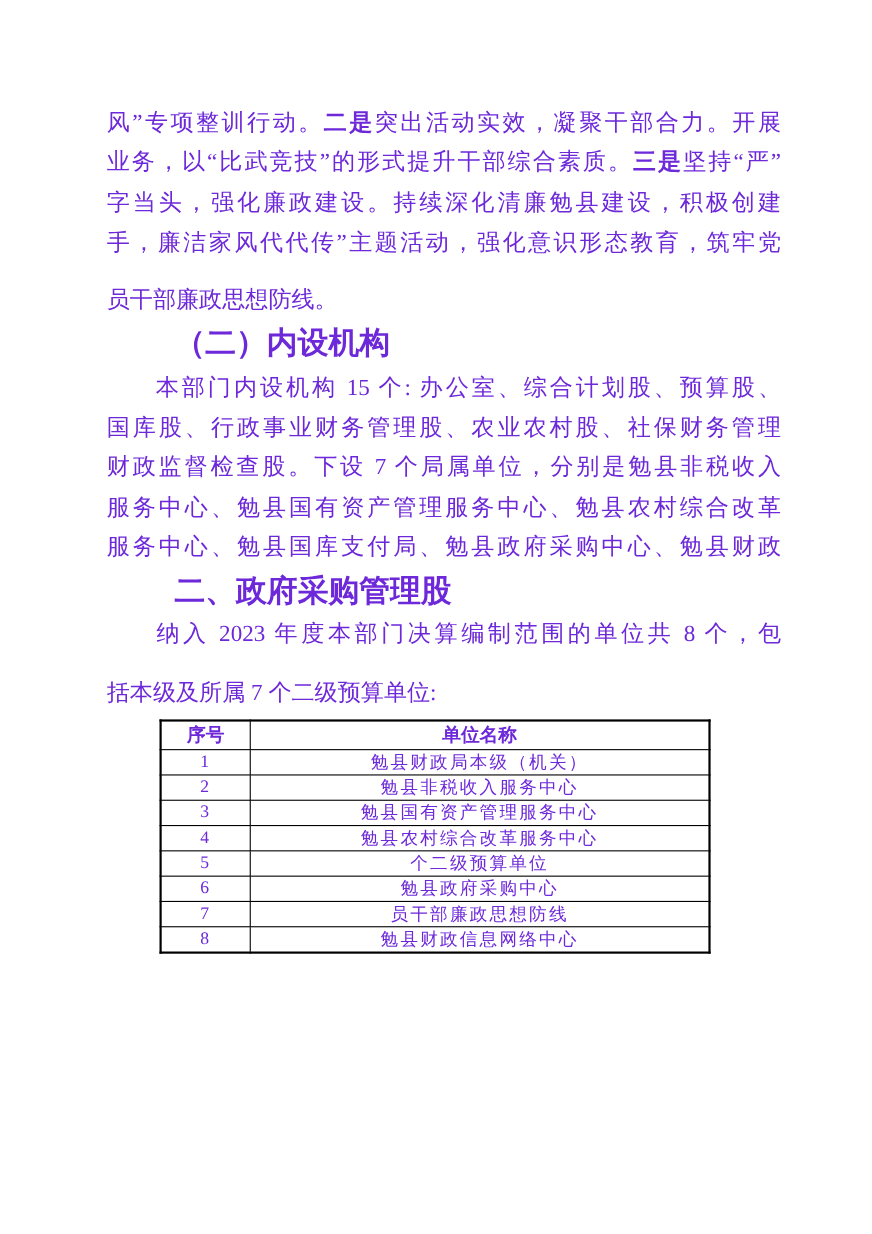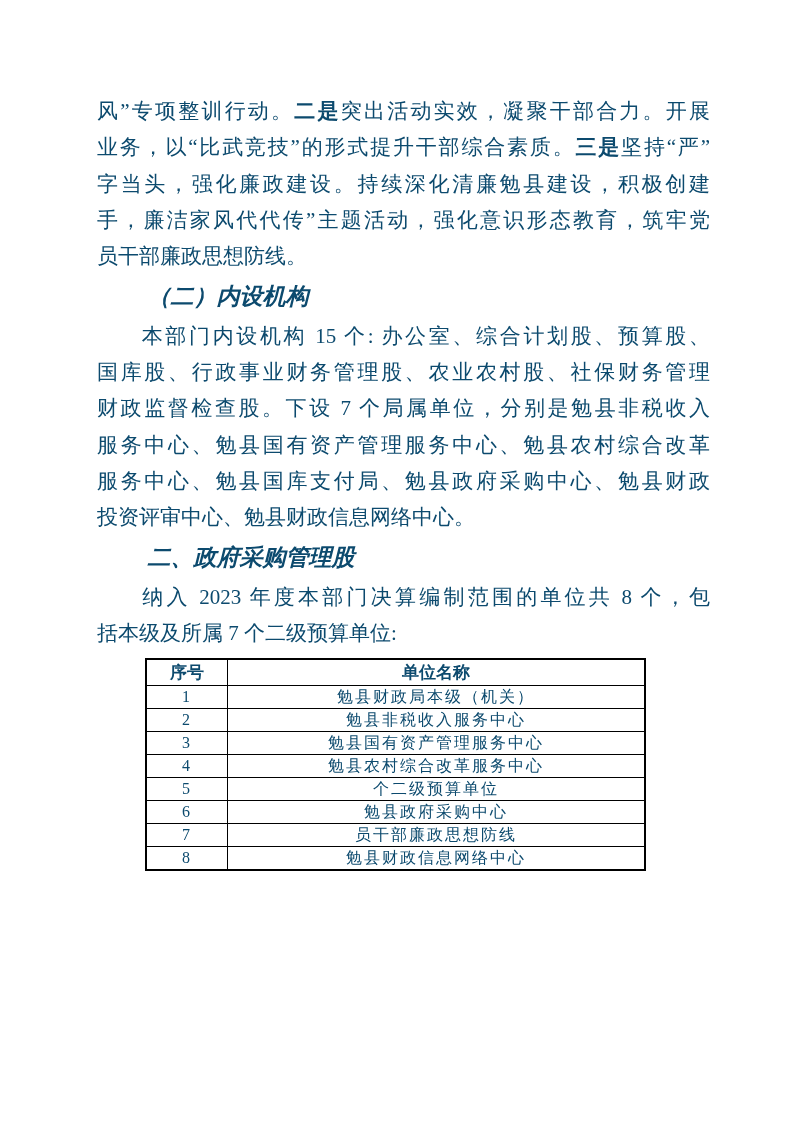--- a/index.html
+++ b/index.html
@@ -17,29 +17,28 @@
   .para{width:613px;}
   .line{
     height:36.35px;line-height:36.35px;
     font-size:21px;
     text-align:justify;
     text-align-last:justify;
     text-justify:inter-character;
     overflow:hidden;
     white-space:normal;
   }
-  .line.last{text-align-last:left;}
+  .line.last{text-align-last:left;margin-top:16px;}
   .line b{font-weight:700;}
   .ind{display:inline-block;width:42px;}
   .heading{
     height:39px;line-height:39px;
     margin:2px 0;
-    font-size:23px;font-weight:700;
+    font-size:28px;font-weight:700;
     text-indent:2.2em;
-    font-style:italic;
   }
   .heading.serif{font-family:"Liberation Serif","DejaVu Serif",serif;}
   .heading.sans{font-family:"Liberation Sans","DejaVu Sans",sans-serif;}
   table.units{
     border-collapse:collapse;
     margin:7px 4px 0 48px;
     width:501px;
     table-layout:fixed;
     border:2px solid #000000;
   }
@@ -57,40 +56,39 @@
     height:22px;
     font-family:"Liberation Serif","DejaVu Serif",serif;
     font-size:16px;
     letter-spacing:2px;
   }
   table.units .col-no{width:80px;}
 </style>
 </head>
 <body>
 
-<div class="page" style="background: rgb(255, 255, 255); color: #0c4a6e;">
+<div class="page" style="background: rgb(255, 255, 255); color: #6d28d9;">
   <div class="content">
 
     <div class="para">
         <div class="line"><span>风”专项整训行动。</span><b>二是</b><span>突出活动实效，凝聚干部合力。开展</span></div>
         <div class="line"><span>业务，以“比武竞技”的形式提升干部综合素质。</span><b>三是</b><span>坚持“严”</span></div>
         <div class="line"><span>字当头，强化廉政建设。持续深化清廉勉县建设，积极创建</span></div>
         <div class="line"><span>手，廉洁家风代代传”主题活动，强化意识形态教育，筑牢党</span></div>
         <div class="line last"><span>员干部廉政思想防线。</span></div>
       </div>
 
     <div class="heading serif">（二）内设机构</div>
 
     <div class="para">
         <div class="line"><span class="ind"></span><span>本部门内设机构 15 个: 办公室、综合计划股、预算股、</span></div>
         <div class="line"><span>国库股、行政事业财务管理股、农业农村股、社保财务管理</span></div>
         <div class="line"><span>财政监督检查股。下设 7 个局属单位，分别是勉县非税收入</span></div>
         <div class="line"><span>服务中心、勉县国有资产管理服务中心、勉县农村综合改革</span></div>
         <div class="line"><span>服务中心、勉县国库支付局、勉县政府采购中心、勉县财政</span></div>
-        <div class="line last"><span>投资评审中心、勉县财政信息网络中心。</span></div>
       </div>
 
     <div class="heading sans">二、政府采购管理股</div>
 
     <div class="para">
         <div class="line"><span class="ind"></span><span>纳入 2023 年度本部门决算编制范围的单位共 8 个，包</span></div>
         <div class="line last"><span>括本级及所属 7 个二级预算单位:</span></div>
       </div>
 
     <table class="units">

